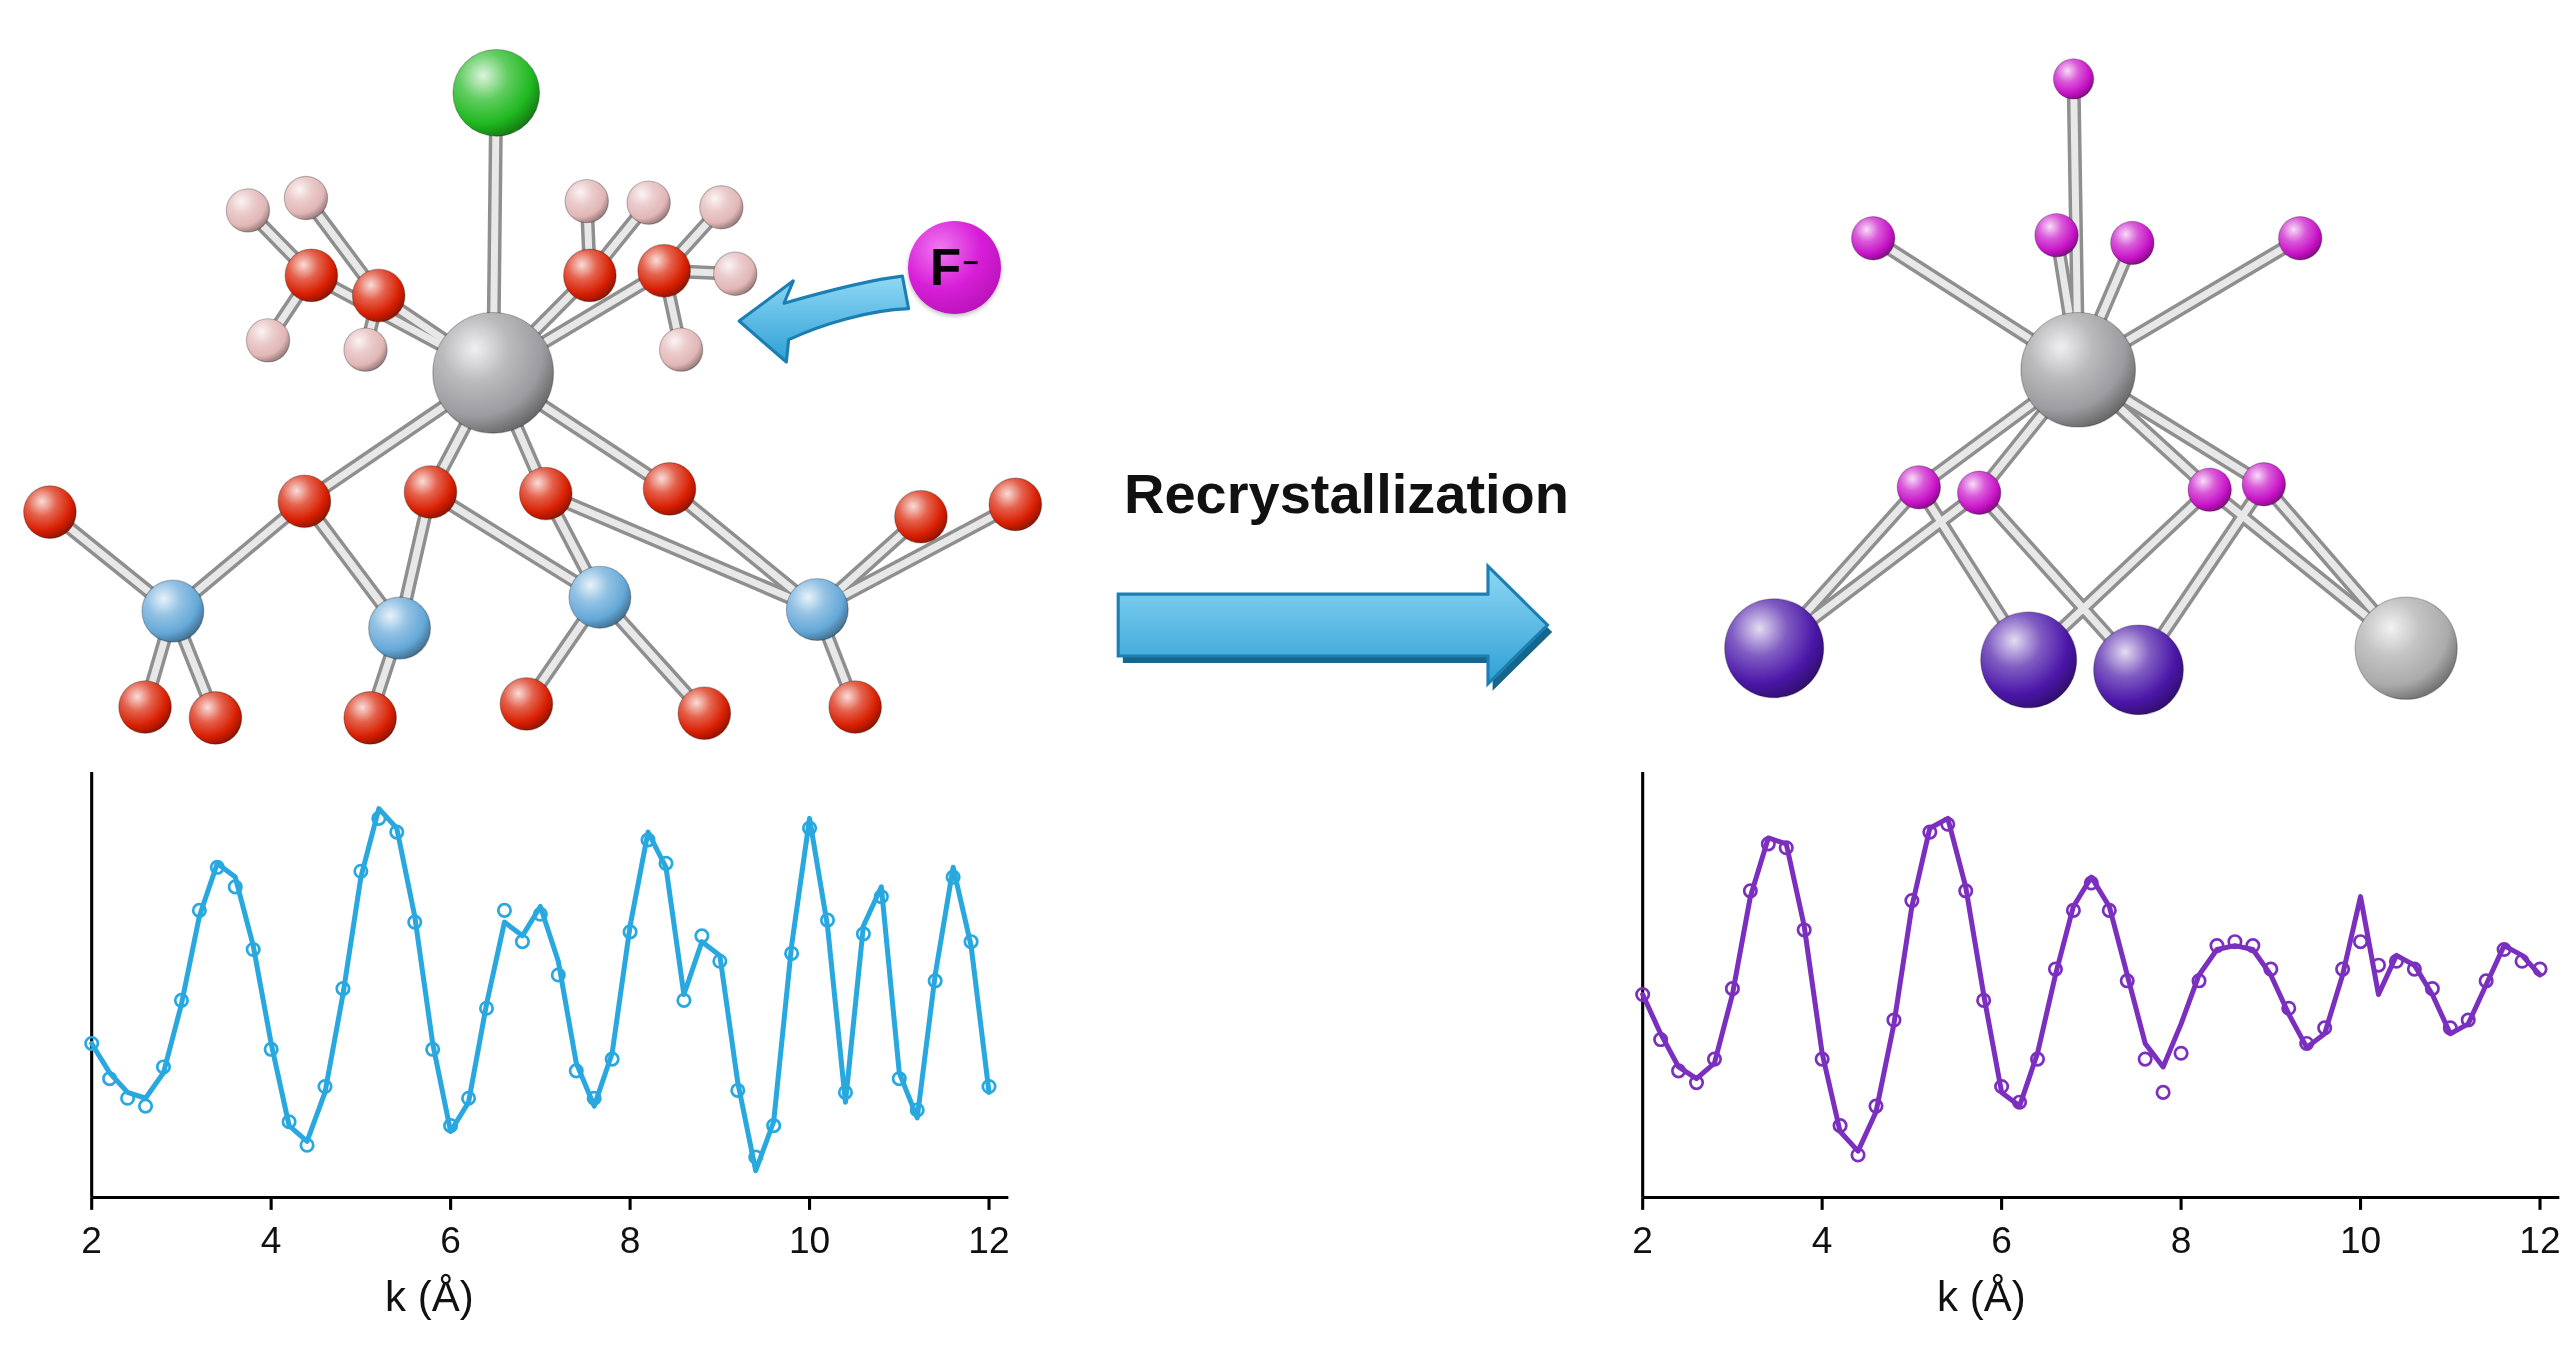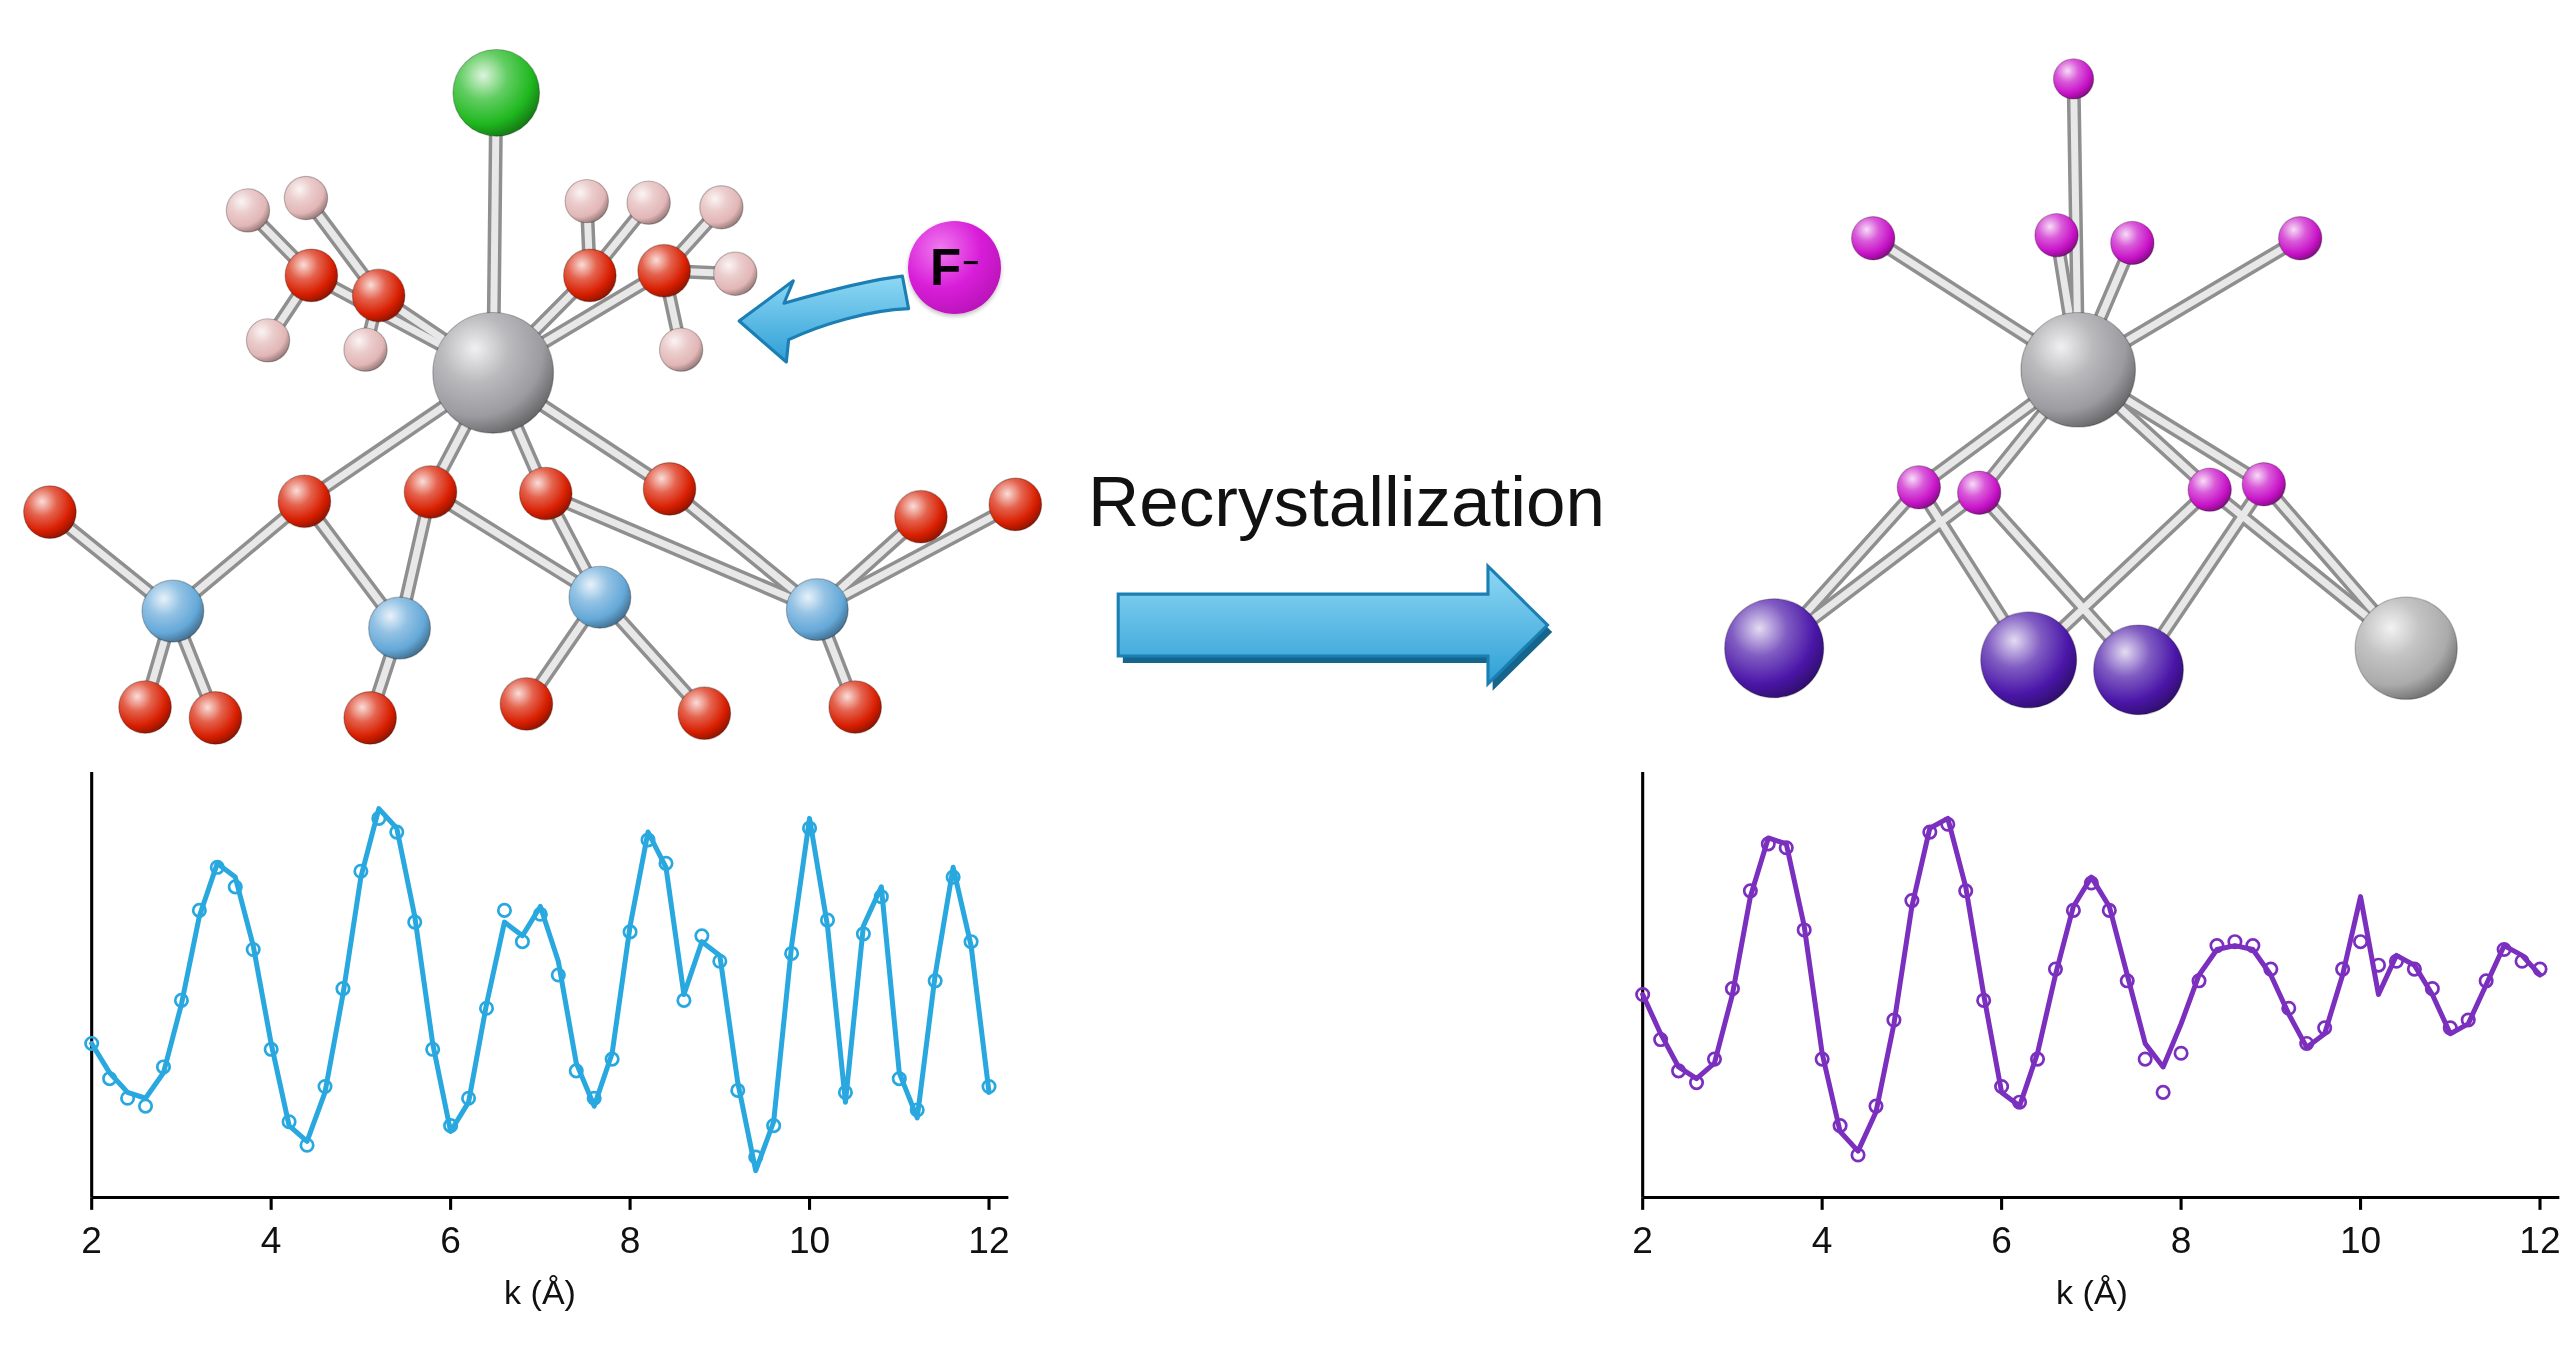--- a/index.html
+++ b/index.html
@@ -1,27 +1,27 @@
 <!DOCTYPE html>
 <html style="font-size:12.4px"><head>
 <meta charset="utf-8">
 <style>
   html,body{margin:0;padding:0;background:#ffffff;}
   #canvas{position:relative;width:2576px;height:1346px;background:#ffffff;overflow:hidden;
           font-family:"Liberation Sans",sans-serif;}
   #canvas > svg{position:absolute;left:0;top:0;width:2576px;height:1346px;}
   svg text{font-family:"Liberation Sans",sans-serif;fill:#111;}
   .recrys{position:absolute;left:983px;top:461px;width:727px;text-align:center;
-          font-size:71px;color:#111;letter-spacing:0px;}
+          font-size:56px;color:#111;letter-spacing:0px;font-weight:bold;}
   .fbadge{position:absolute;left:908px;top:221px;width:93px;height:93px;border-radius:50%;
           background:radial-gradient(circle at 35% 30%, #f07af0 0%, #d81ed8 45%, #a60ca6 100%);
           display:flex;align-items:center;justify-content:center;
           font-weight:bold;font-size:51px;color:#0a000a;box-shadow:0 2.3px 4.6px rgba(0,0,0,.25);}
   .fbadge sup{font-size:0.55em;margin-left:1.5px;transform:translateY(-4.6px);}
-  .xlabel{position:absolute;top:1273px;width:310px;text-align:center;font-size:34px;color:#111;}
+  .xlabel{position:absolute;top:1273px;width:310px;font-size:42px;color:#111;}
   #xlabel-left{left:385px;}
   #xlabel-right{left:1937px;}
 </style>
 </head>
 <body>
 
 <div id="canvas">
   <svg id="art" viewBox="0 0 3329 1740" width="2576" height="1346">
       <defs>
         <radialGradient id="g_green" cx="35%" cy="30%" r="80%">

